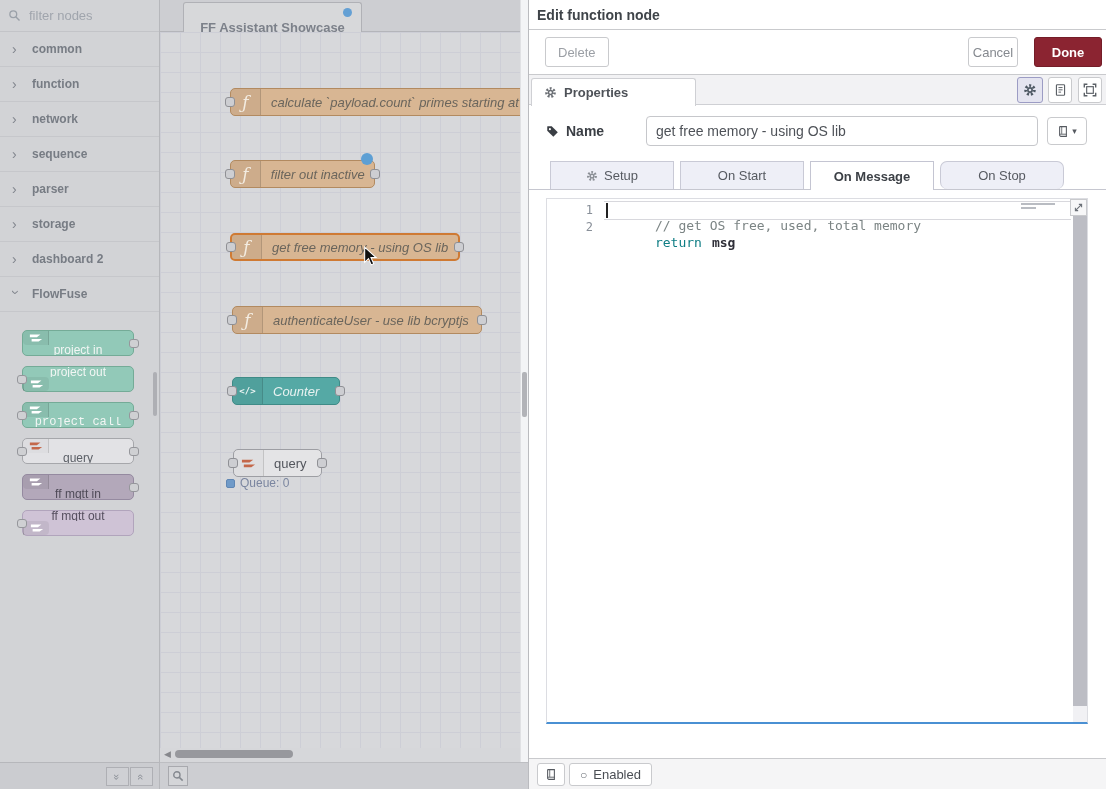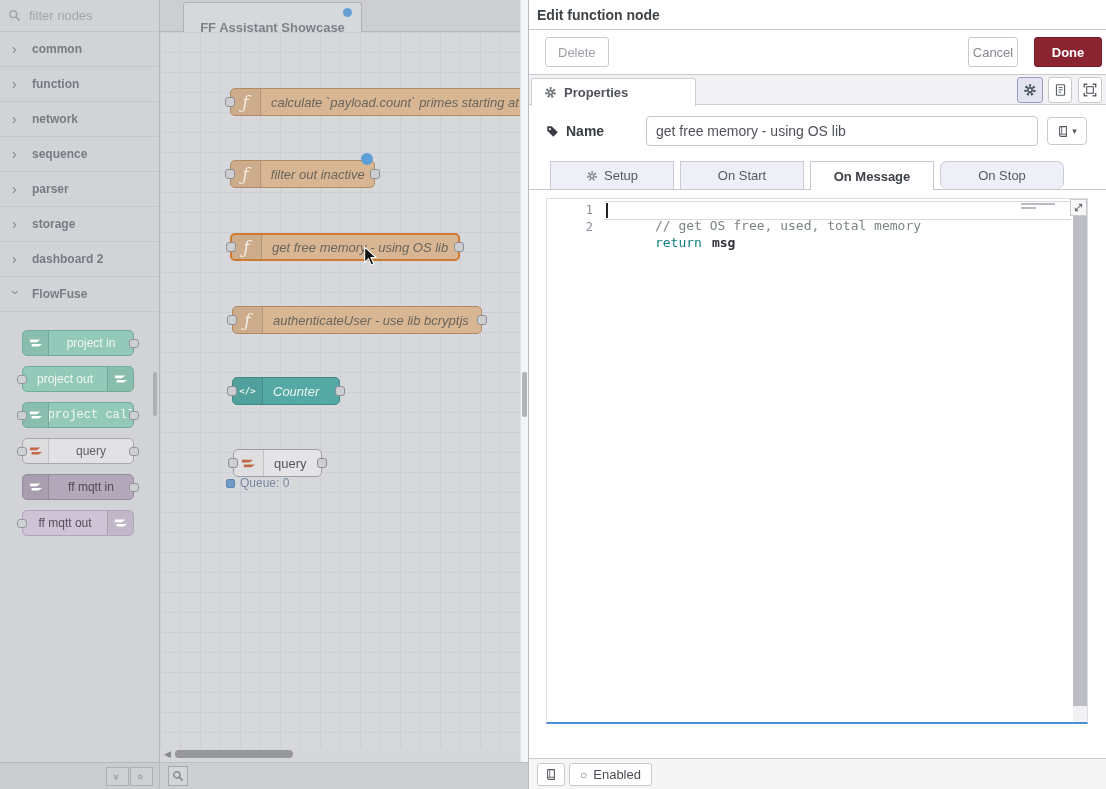--- a/index.html
+++ b/index.html
@@ -16,21 +16,21 @@
   .search-row input{border:none;background:transparent;outline:none;width:120px;
               font:13px "Liberation Sans",sans-serif;color:#6d727a;}
   .search-row input::placeholder{color:#a0a5ad;}
   .cat{height:35px;border-bottom:1px solid #c6c7cb;display:flex;align-items:center;
        padding-left:12px;gap:12px;cursor:pointer;}
   .cat .chev{color:#82868e;font-size:14px;line-height:1;width:8px;}
   .cat .chev.down{display:inline-block;transform:rotate(90deg);}
   .cat .clabel{color:#777c84;font-size:12px;font-weight:600;}
   .pnode{position:absolute;left:22px;width:112px;height:26px;border-radius:5px;
          border:1px solid #888;display:flex;align-items:stretch;font-size:12px;
-         cursor:grab;}
+         cursor:grab;flex-direction:column;}
   .pnode .pni{width:26px;display:flex;align-items:center;justify-content:center;
          background:rgba(0,0,0,.06);}
   .pnode .pni.l{border-right:1px solid rgba(0,0,0,.12);border-radius:4px 0 0 4px;}
   .pnode .pni.r{border-left:1px solid rgba(0,0,0,.12);border-radius:0 4px 4px 0;}
   .pnode .pnl{flex:1;display:flex;align-items:center;justify-content:center;
          white-space:nowrap;overflow:hidden;}
   .pnode.teal{background:#92c9b8;border-color:#74ab97;}
   .pnode.teal .pnl{color:#f2f6f4;}
   .pnode.whiten{background:#e2e2e5;border-color:#a6a7ab;}
   .pnode.whiten .pnl{color:#5b5f66;}

